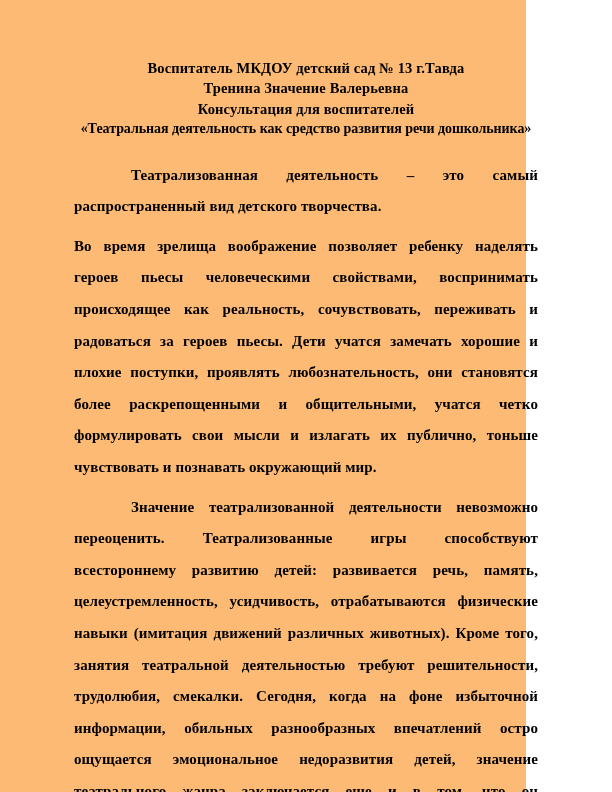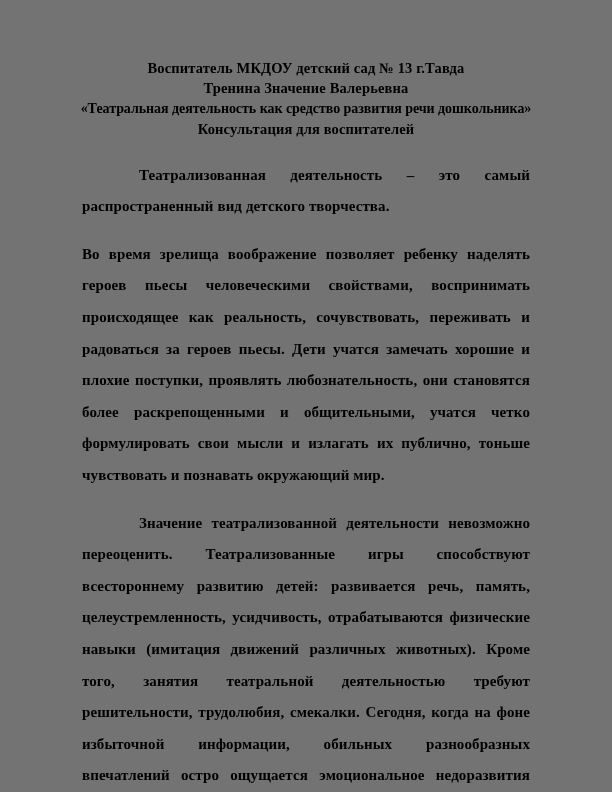--- a/index.html
+++ b/index.html
@@ -12,23 +12,23 @@
     width: 612px;
     height: 792px;
     overflow: hidden;
     font-family: "Liberation Serif", "DejaVu Serif", serif;
     color: #000000;
     -webkit-font-smoothing: none;
   }
 
   .page {
     position: relative;
-    width: 612px;
+    width: 526px;
     height: 792px;
-    background: #737373;
+    background: #fdba74;
     box-sizing: border-box;
   }
 
   .content {
     position: absolute;
     left: 66px;
     top: 58px;
     width: 480px;
   }
 
@@ -45,43 +45,43 @@
     letter-spacing: 0.15px;
     white-space: nowrap;
   }
   .doc-header .hline-4 {
     font-size: 14px;
     letter-spacing: -0.05px;
   }
 
   
   .body-text p {
-    margin: 16px;
+    margin: 8px;
     font-size: 15px;
     line-height: 31.6px;
     text-align: justify;
     text-justify: inter-word;
     font-weight: bold;
     letter-spacing: 0.1px;
   }
   .body-text p.indent {
     text-indent: 57px;
   }
 </style>
 </head>
 <body>
 
 <div class="page">
   <div class="content">
 
     <div class="doc-header">
       <span class="hline hline-1">Воспитатель МКДОУ детский сад № 13 г.Тавда</span>
       <span class="hline hline-2">Тренина Значение Валерьевна</span>
+      <span class="hline hline-3">Консультация для воспитателей</span>
       <span class="hline hline-4">«Театральная деятельность как средство развития речи дошкольника»</span>
-      <span class="hline hline-3">Консультация для воспитателей</span>
     </div>
 
     <div class="body-text">
       <p class="indent">Театрализованная деятельность – это самый распространенный вид детского творчества.</p>
       <p>Во время зрелища воображение позволяет ребенку наделять героев пьесы человеческими свойствами, воспринимать происходящее как реальность, сочувствовать, переживать и радоваться за героев пьесы. Дети учатся замечать хорошие и плохие поступки, проявлять любознательность, они становятся более раскрепощенными и общительными, учатся четко формулировать свои мысли и излагать их публично, тоньше чувствовать и познавать окружающий мир.</p>
       <p class="indent">Значение театрализованной деятельности невозможно переоценить. Театрализованные игры способствуют всестороннему развитию детей: развивается речь, память, целеустремленность, усидчивость, отрабатываются физические навыки (имитация движений различных животных). Кроме того, занятия театральной деятельностью требуют решительности, трудолюбия, смекалки. Сегодня, когда на фоне избыточной информации, обильных разнообразных впечатлений остро ощущается эмоциональное недоразвития детей, значение театрального жанра заключается еще и в том, что он эмоционально развивает личность. Ведь зачастую родителям бывает некогда почитать ребенку книжку. А как загораются глаза малыша, когда взрослый читает вслух, интонационно выделяя характер каждого героя произведения!</p>
 
     </div>
 
   </div>

